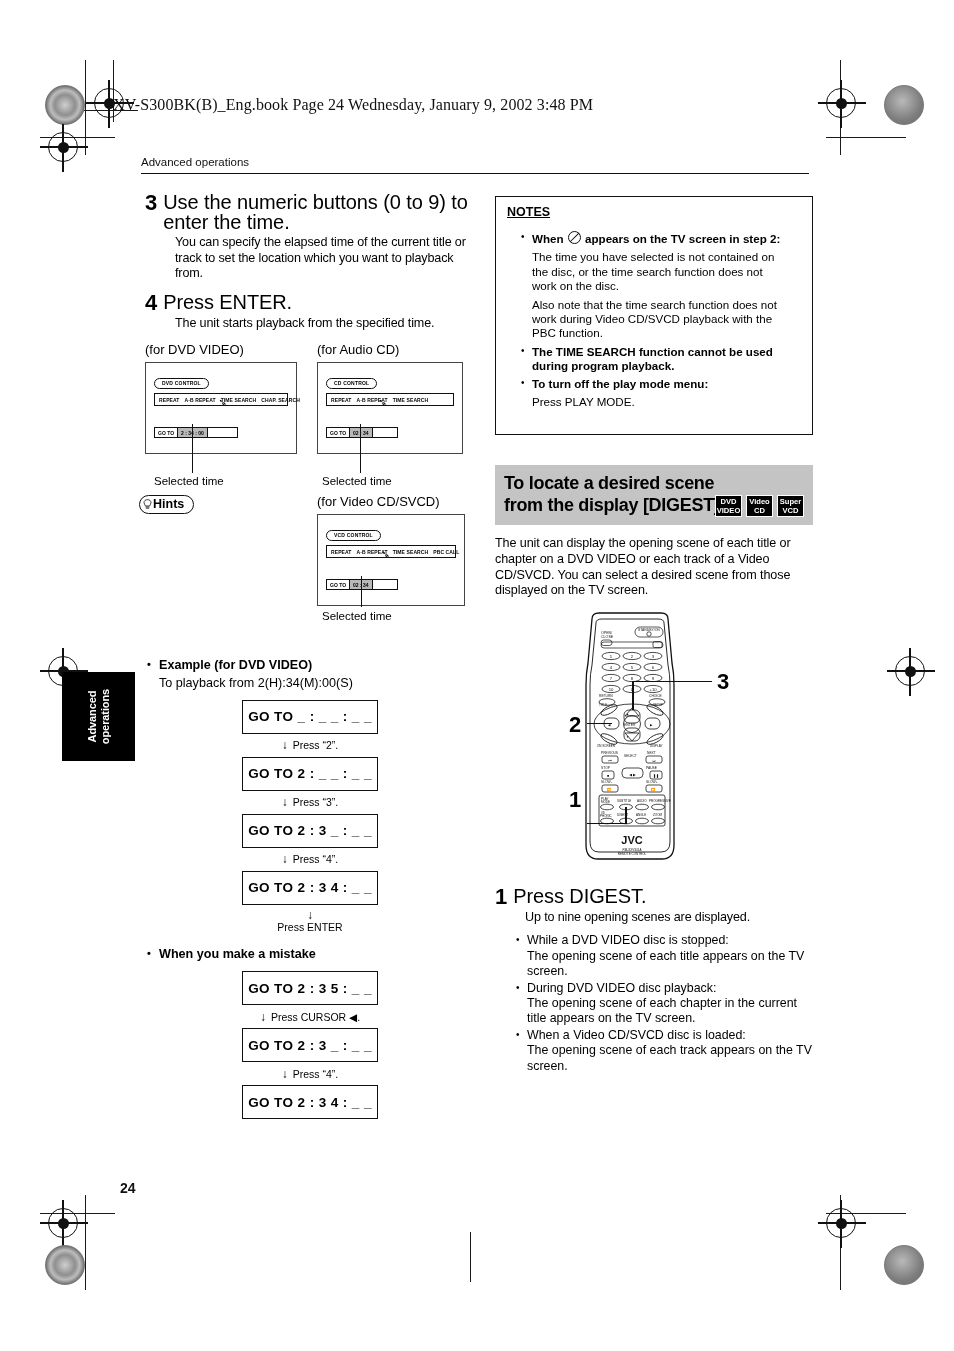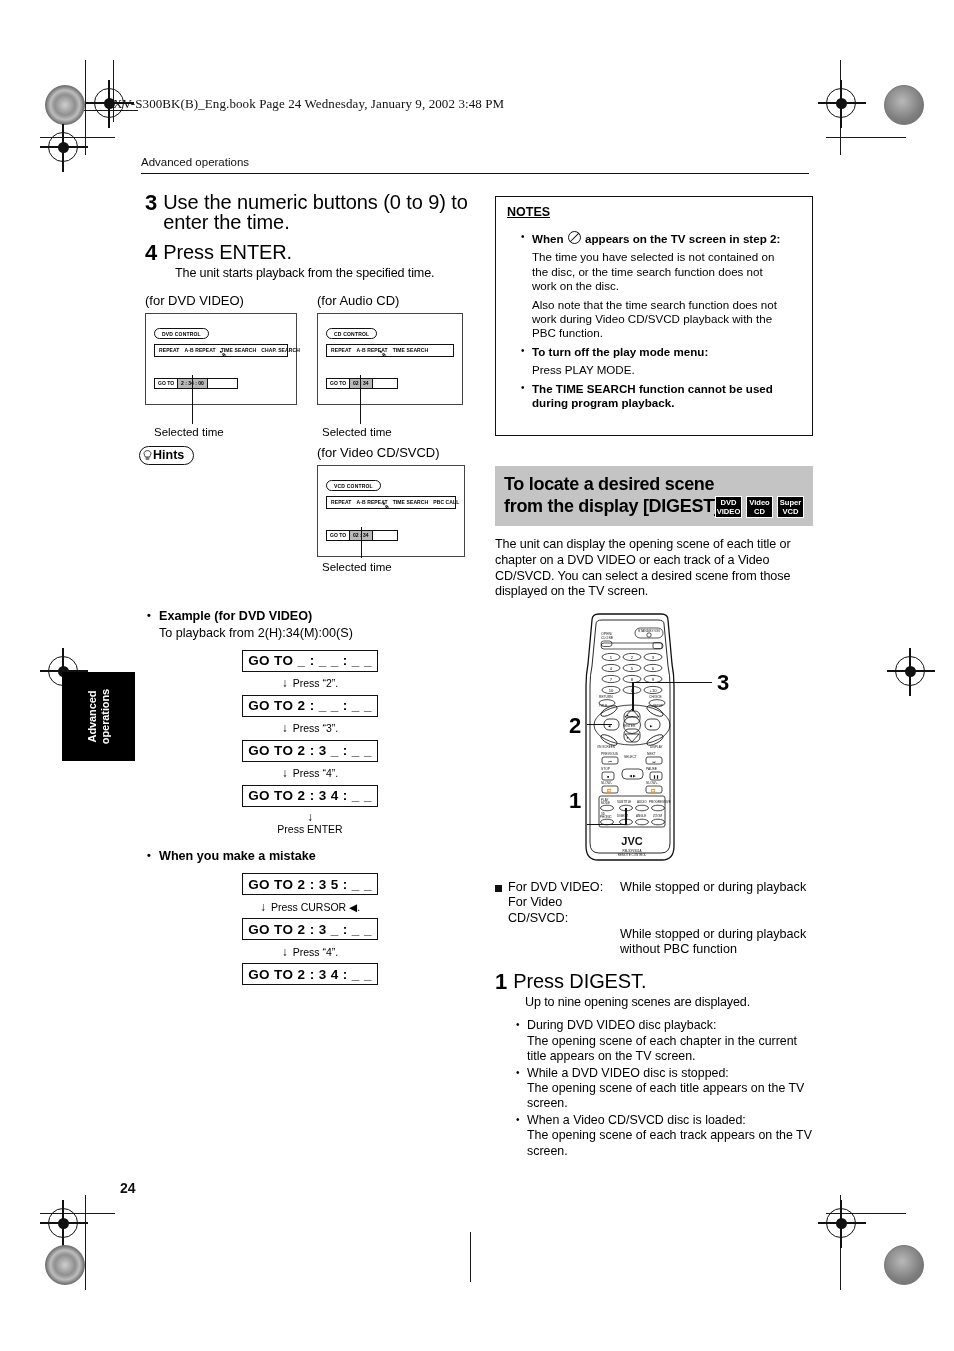--- a/index.html
+++ b/index.html
@@ -54,21 +54,21 @@
   }
   .color-blob.solid {
     background: radial-gradient(circle at 45% 40%, #b9b9b9 0%, #7e7e7e 60%, #6a6a6a 100%);
   }
 
   
   .filehdr {
     position: absolute;
     left: 113px; top: 96px;
     font-family: "Liberation Serif", serif;
-    font-size: 13px;
+    font-size: 16px;
     letter-spacing: 0.1px;
     color: #111;
     white-space: nowrap;
   }
   .section-label {
     position: absolute;
     left: 141px; top: 156px;
     font-size: 11.5px;
     color: #111;
   }
@@ -245,21 +245,21 @@
     left: 2px; top: -1px;
     font-size: 11px;
   }
   .bul.b { font-weight: bold; }
   .sub { margin-left: 14px; font-size: 12.6px; line-height: 15.6px; }
 
   .gotobox {
     border: 1.6px solid #111;
     box-sizing: border-box;
     width: 136px;
-    height: 22px;
+    height: 34px;
     margin: 0 auto;
     display: flex;
     align-items: center;
     justify-content: center;
     font-size: 13.5px;
     font-weight: bold;
     letter-spacing: 0.4px;
   }
   .arrow-row {
     display: flex;
@@ -455,20 +455,21 @@
     <div class="side-tab-text">Advanced operations</div>
   </div>
   <div class="page-num">24</div>
 
   <div class="col-left">
 
     <div class="step">
       <div class="step-num">3</div>
       <div class="step-title">Use the numeric buttons (0 to 9) to enter the time.</div>
     </div>
+    <div class="step-body">You can specify the elapsed time of the current title or track to set the location which you want to playback from.</div>
 
     <div class="step" style="margin-top:11px;">
       <div class="step-num">4</div>
       <div class="step-title">Press ENTER.</div>
     </div>
     <div class="step-body">The unit starts playback from the specified time.</div>
 
     <div style="position:relative; height:122px; margin-top:11px;">
 
       <div style="position:absolute; left:0; top:0; width:152px;">
@@ -593,25 +594,25 @@
       <div class="notes-title">NOTES</div>
       <ul class="notes-list">
         <li>
           <span class="nb">When</span>
           <span class="prohibit"></span>
           <span class="nb">appears on the TV screen in step 2:</span>
           <div class="np">The time you have selected is not contained on the disc, or the time search function does not work on the disc.</div>
           <div class="np">Also note that the time search function does not work during Video CD/SVCD playback with the PBC function.</div>
         </li>
         <li>
+          <span class="nb">The TIME SEARCH function cannot be used during program playback.</span>
+        </li>
+        <li>
           <span class="nb">To turn off the play mode menu:</span>
           <div class="np">Press PLAY MODE.</div>
-        </li>
-        <li>
-          <span class="nb">The TIME SEARCH function cannot be used during program playback.</span>
         </li>
       </ul>
     </div>
 
     <div class="gray-head" style="margin-top:30px;">
       <div class="gray-head-title">To locate a desired scene from the display [DIGEST]</div>
       <div class="badges">
         <div class="badge">
           <span class="l1">DVD</span>
           <span class="l2">VIDEO</span>
@@ -778,44 +779,30 @@
       <div class="callout-vline" style="left:137px; top:70px; height:29px;"></div>
 
       <div class="callout-num" style="left:74px; top:101px;">2</div>
       <div class="callout-line" style="left:92px; top:112px; width:25px;"></div>
 
       <div class="callout-num" style="left:74px; top:176px;">1</div>
       <div class="callout-line" style="left:92px; top:212px; width:39px;"></div>
       <div class="callout-vline" style="left:130px; top:196px; height:17px;"></div>
     </div>
 
-    <div class="sq-block" style="margin-top:6px;">
-      <div class="dl-row">
-        <div class="dl-term">For DVD VIDEO:</div>
-        <div class="dl-desc">While stopped or during playback</div>
-      </div>
-      <div class="dl-row">
-        <div class="dl-term">For Video CD/SVCD:</div>
-        <div class="dl-desc"></div>
-      </div>
-      <div class="dl-row">
-        <div class="dl-term"></div>
-        <div class="dl-desc">While stopped or during playback without PBC function</div>
-      </div>
-    </div>
 
     <div class="step" style="margin-top:14px;">
       <div class="step-num">1</div>
       <div class="step-title">Press DIGEST.</div>
     </div>
     <div class="step-body">Up to nine opening scenes are displayed.</div>
 
     <ul class="bullets2" style="margin-left:18px;">
+      <li style="white-space:pre-line;">While a DVD VIDEO disc is stopped:
+The opening scene of each title appears on the TV screen.</li>
       <li style="white-space:pre-line;">During DVD VIDEO disc playback:
 The opening scene of each chapter in the current title appears on the TV screen.</li>
-      <li style="white-space:pre-line;">While a DVD VIDEO disc is stopped:
-The opening scene of each title appears on the TV screen.</li>
       <li style="white-space:pre-line;">When a Video CD/SVCD disc is loaded:
 The opening scene of each track appears on the TV screen.</li>
     </ul>
   </div>
 
 </div>
 
 </body></html>

